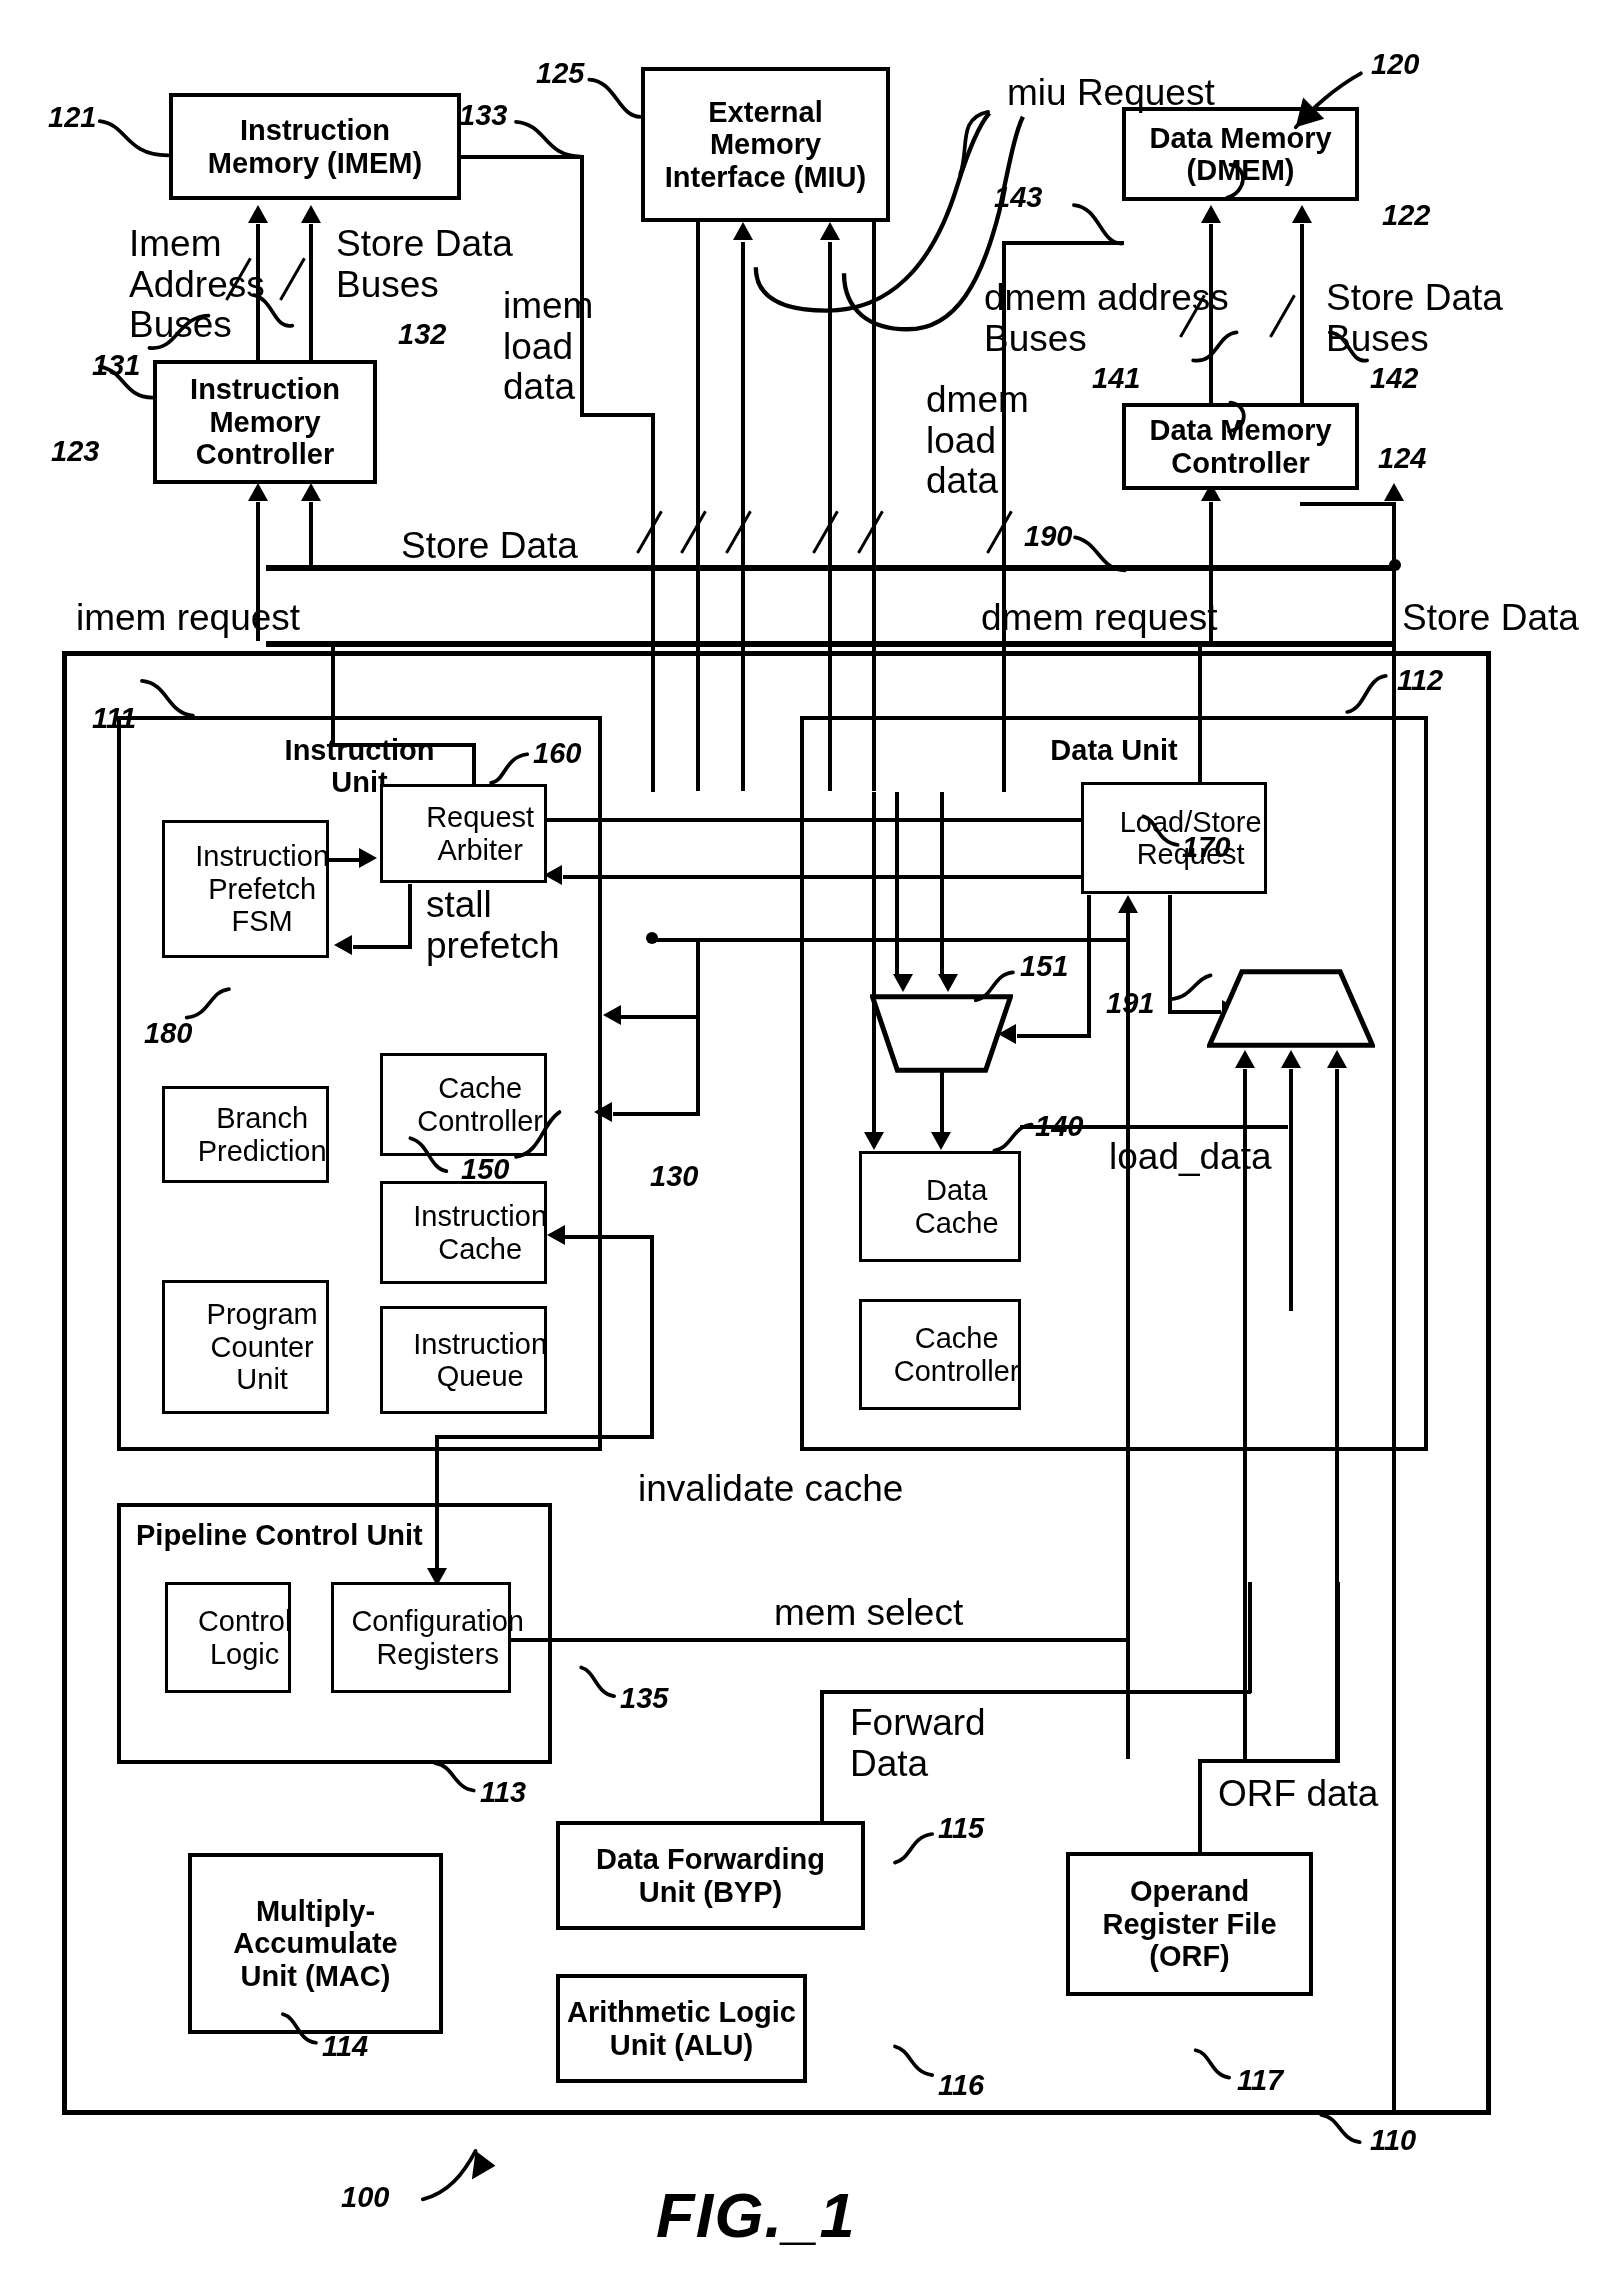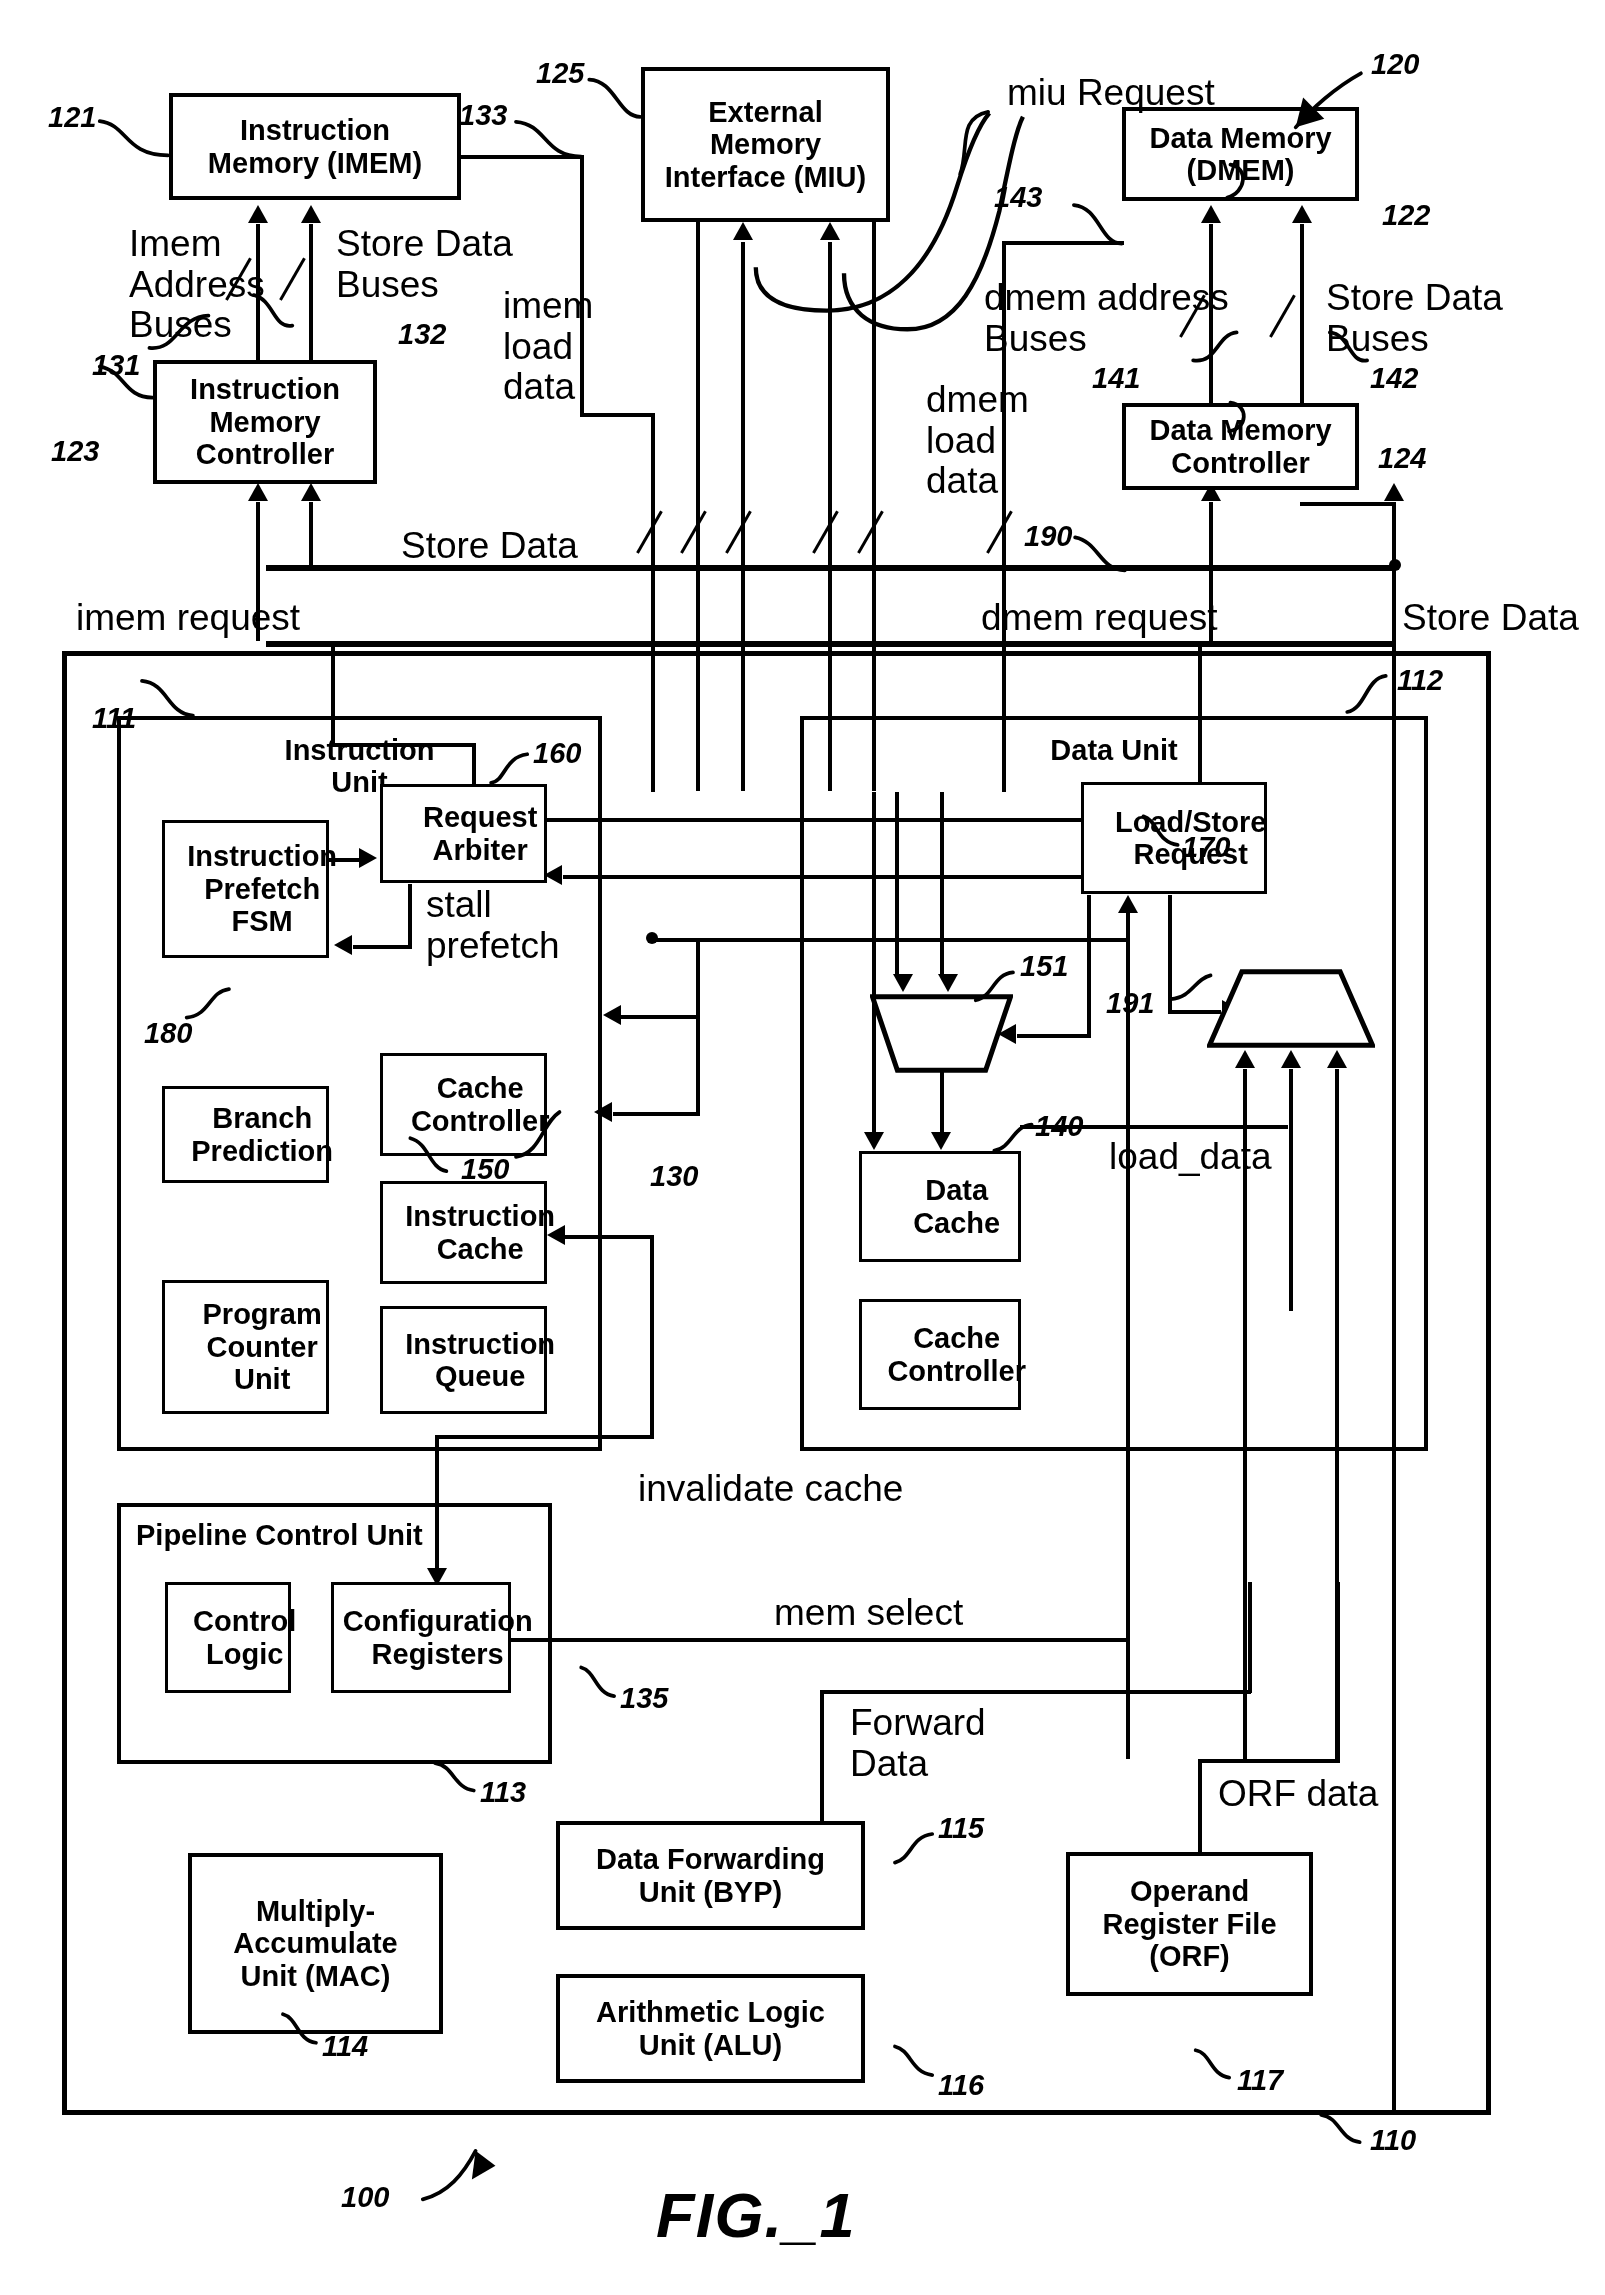--- a/index.html
+++ b/index.html
@@ -28,21 +28,21 @@
     justify-content: center;
     text-align: center;
     line-height: 1.12;
     font-weight: bold;
     font-size: 29px;
     padding: 2.5px 3.7px;
     z-index: 30;
   }
   .box.thin {
     border-width: 3.7px;
-    font-weight: bold;
+    font-weight: normal;
     padding-left: 37px;
   }
   .box.container {
     display: block;
     background: transparent;
     z-index: 5;
   }
   .container-title {
     position: absolute;
     width: 100%;
@@ -518,21 +518,21 @@
 Unit (MAC)</span>
   </div>
   <div class="ref" style="left:322px; top:2030px;">114</div>
 
   <div class="box" style="left:556px; top:1821px; width:309px; height:109px;">
     <span style="white-space:pre-line;">Data Forwarding
 Unit (BYP)</span>
   </div>
   <div class="ref" style="left:938px; top:1812px;">115</div>
 
-  <div class="box" style="left:556px; top:1974px; width:309px; height:109px;">
+  <div class="box" style="left:556px; top:1974px; width:251px; height:109px;">
     <span style="white-space:pre-line;">Arithmetic Logic
 Unit (ALU)</span>
   </div>
   <div class="ref" style="left:938px; top:2069px;">116</div>
 
   <div class="box" style="left:1066px; top:1852px; width:247px; height:144px;">
     <span style="white-space:pre-line;">Operand
 Register File
 (ORF)</span>
   </div>

